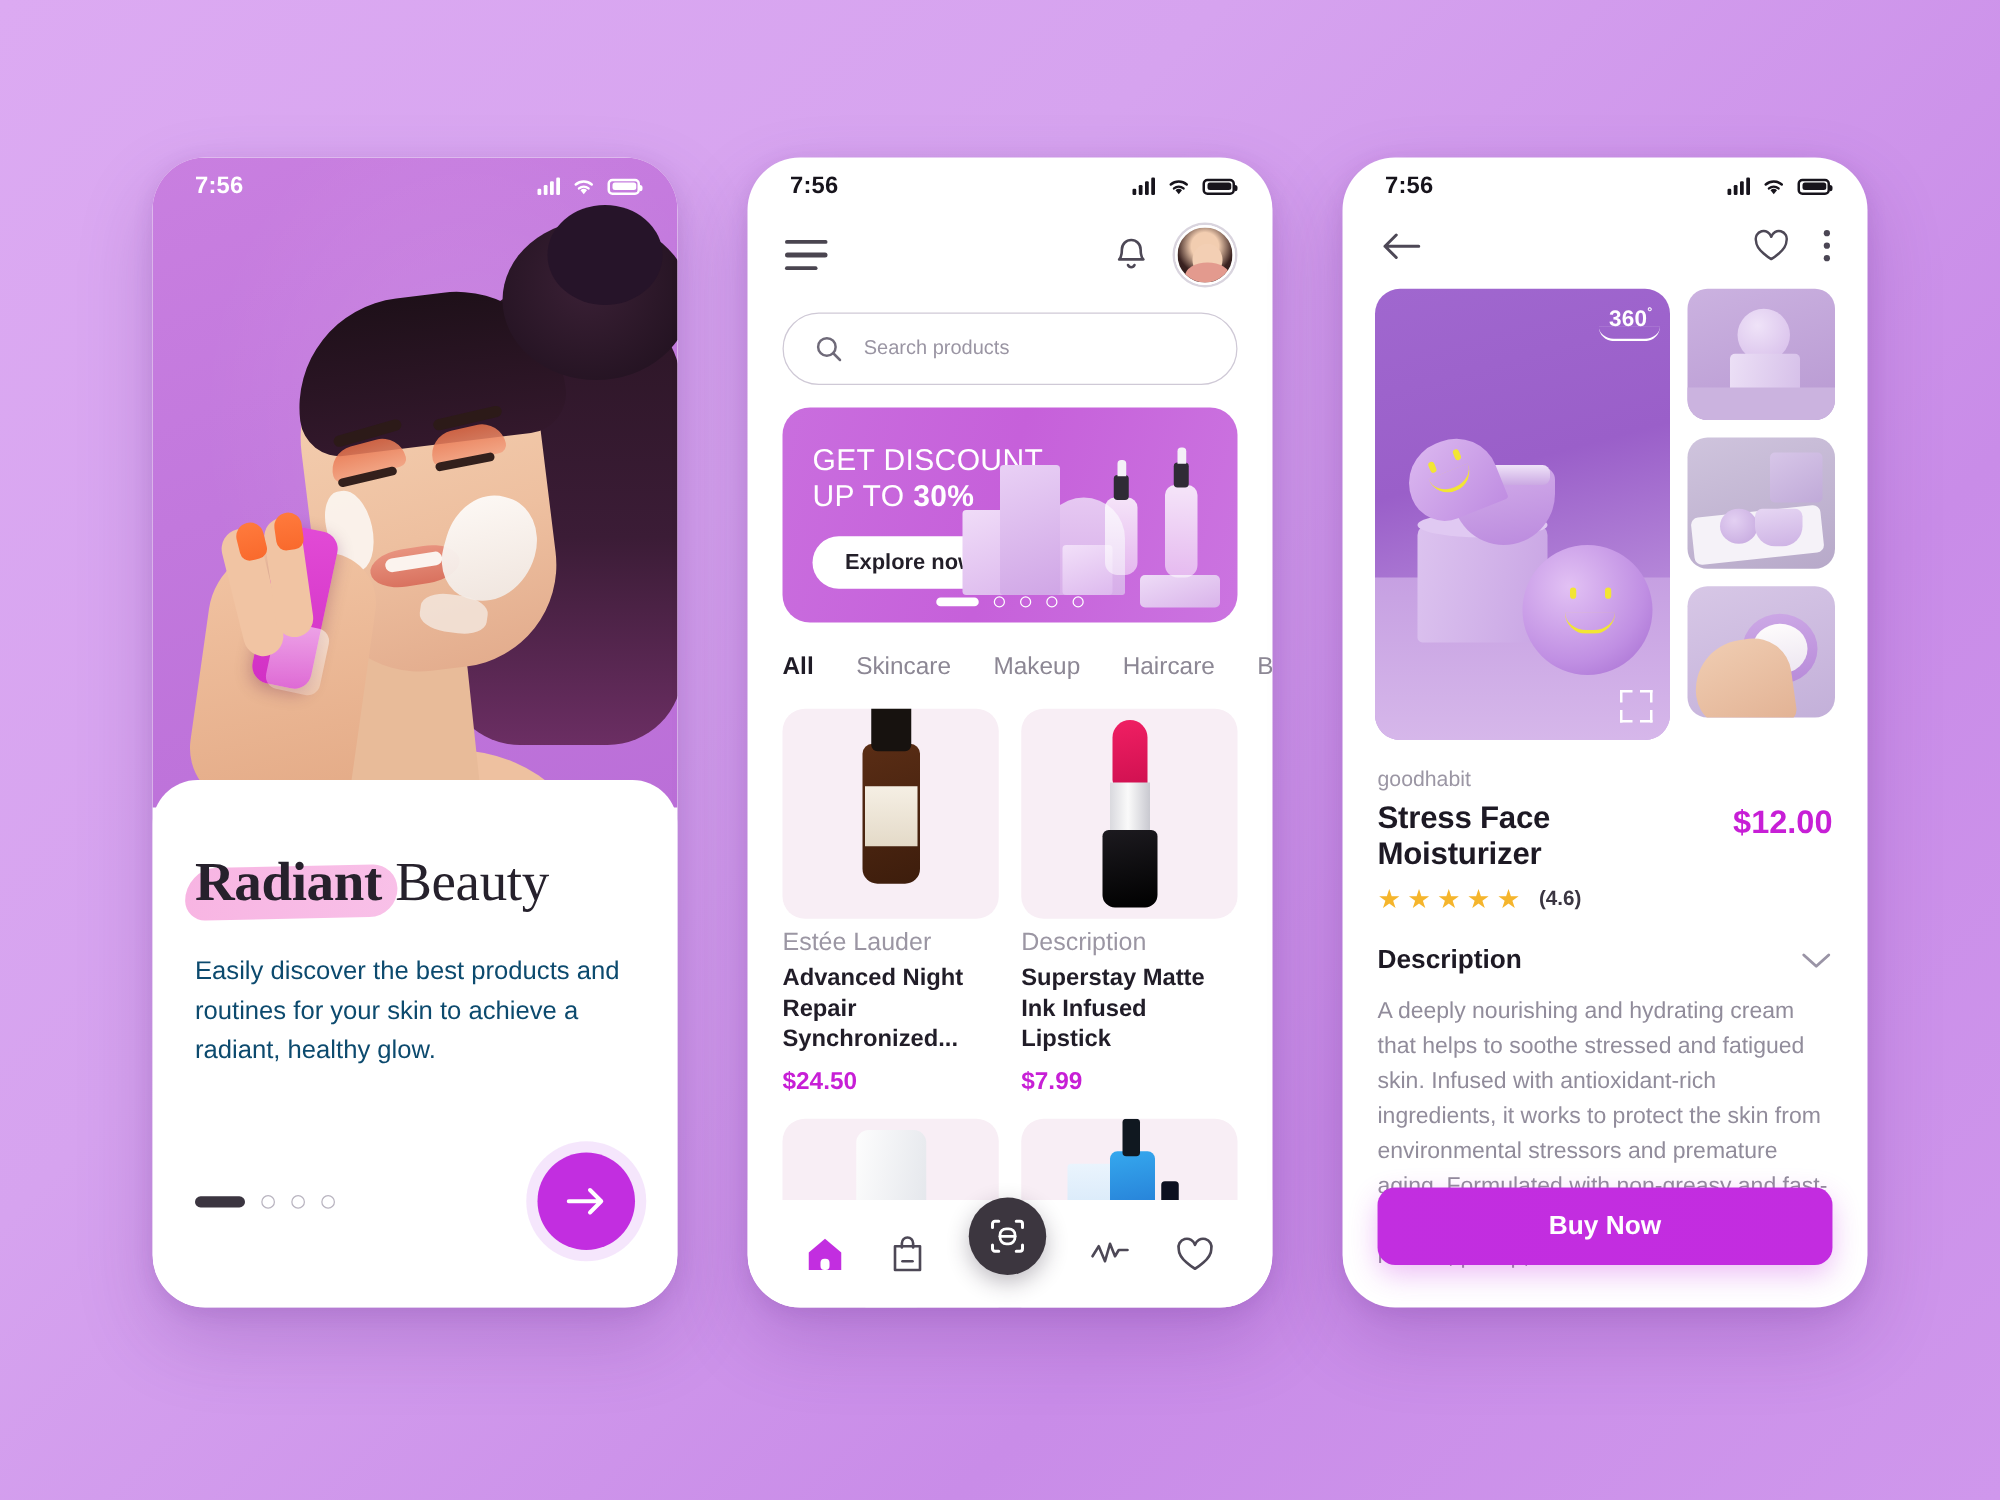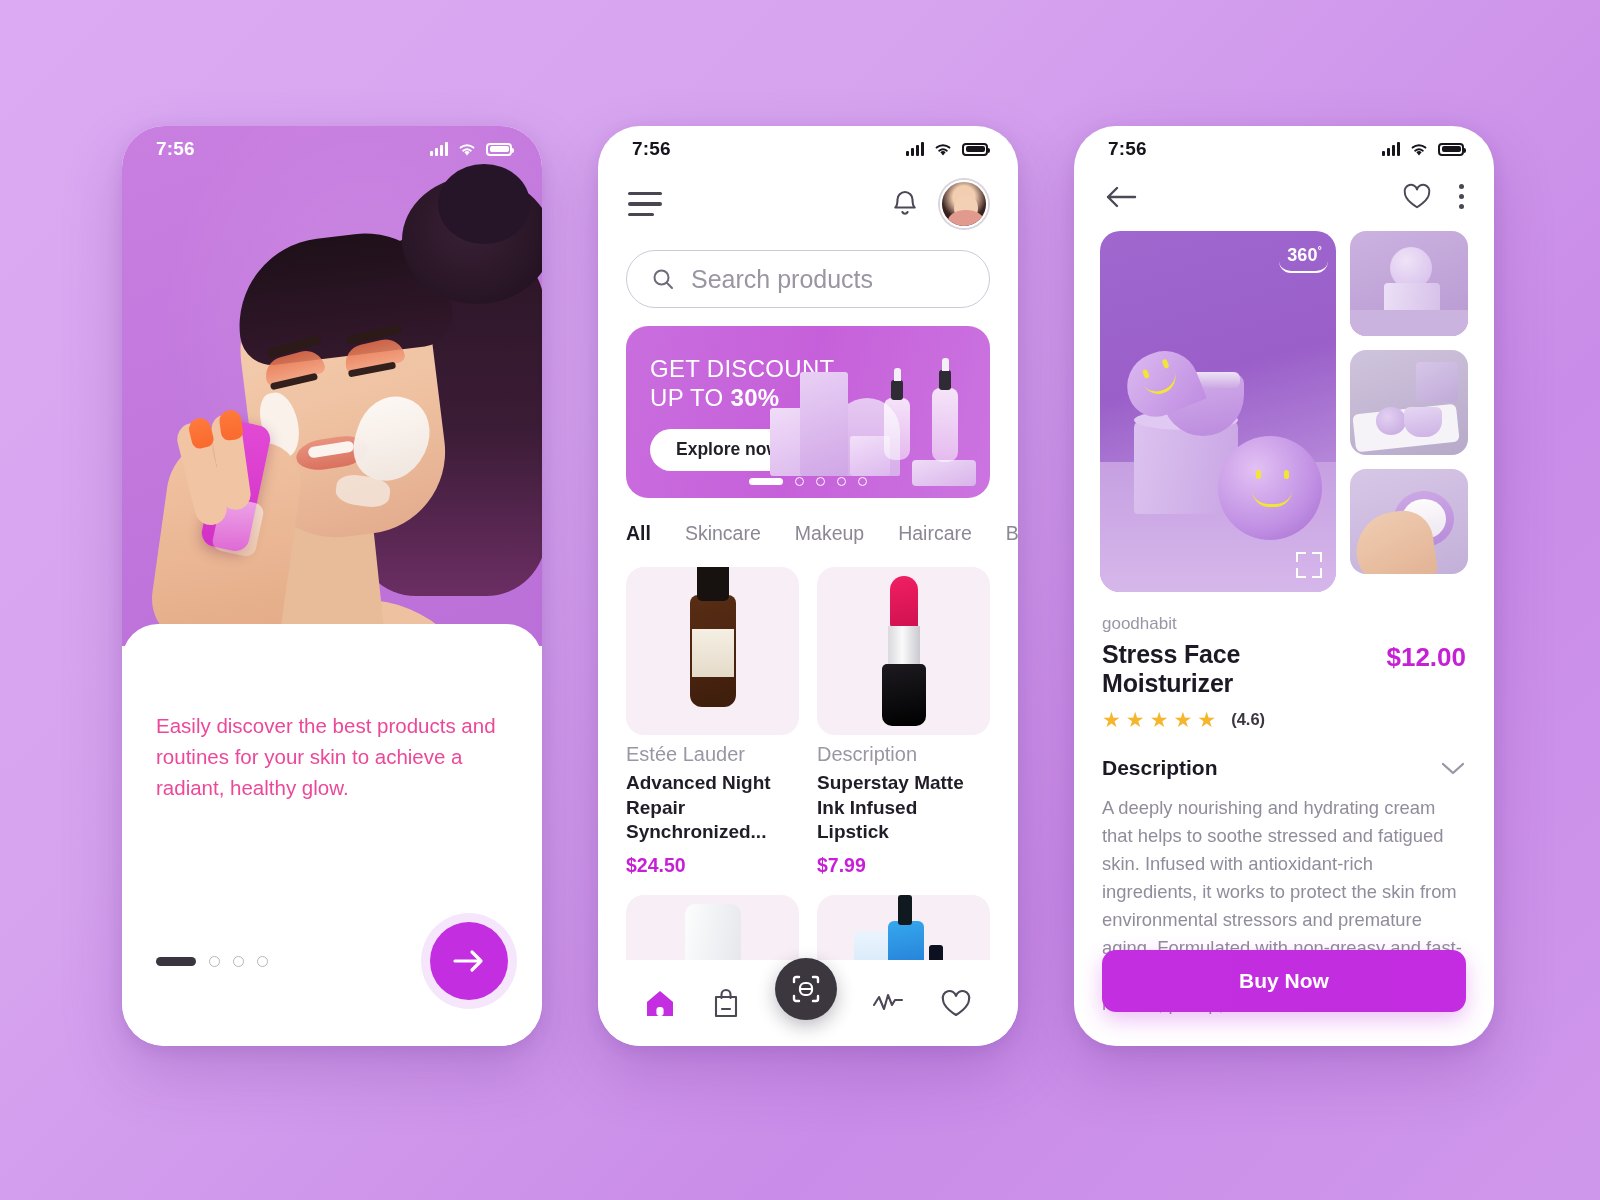--- a/index.html
+++ b/index.html
@@ -101,21 +101,21 @@
   }
   .headline .l2 { display: block; position: relative; }
   .mark { position: relative; display: inline-block; font-weight: bold; }
   .mark::before {
     content:""; position:absolute; left:-8px; right:-12px; top:26%; bottom:-4px;
     background: linear-gradient(100deg,#f7aee0,#f8bbe6);
     border-radius: 30px 22px 26px 18px; transform: rotate(-1.2deg);
     z-index: -1; opacity:.92;
   }
   .subcopy {
-    margin-top: 30px; font-size: 20.5px; line-height: 1.52; color: #ec4899; max-width: 360px;
+    margin-top: 30px; font-size: 20.5px; line-height: 1.52; color: #0c4a6e; max-width: 360px;
   }
   .s1-footer {
     position: absolute; left: 34px; right: 34px; bottom: 46px;
     display: flex; align-items: center; justify-content: space-between;
   }
   .dots { display: flex; align-items: center; gap: 13px; }
   .dots .pill { width: 40px; height: 9px; border-radius: 6px; background: #3b3540; }
   .dots .dot { width: 11px; height: 11px; border-radius: 50%; border: 1.6px solid #b9b4c0; }
   .next-btn {
     width: 78px; height: 78px; border-radius: 50%;
@@ -135,21 +135,21 @@
     box-shadow: 0 0 0 2px #d9d4de;
     background: radial-gradient(circle at 50% 34%, #f2cdb0 0 30%, #3a2220 62%, #1f1312 100%);
     overflow:hidden; position:relative;
   }
   .avatar::before { content:""; position:absolute; left:12px; top:13px; width:24px; height:26px; background:#f3cfb4; border-radius:50%;}
   .avatar::after { content:""; position:absolute; left:6px; bottom:-6px; width:36px; height:22px; background:#e39a8e; border-radius:50% 50% 0 0;}
   .search {
     margin: 22px 28px 0; height: 58px; border:1.6px solid #cfc9d6; border-radius: 32px;
     display:flex; align-items:center; gap:16px; padding: 0 24px;
   }
-  .search span { font-size: 25px; color: #9a95a3; }
+  .search span { font-size: 16px; color: #9a95a3; }
   .banner {
     margin: 18px 28px 0; height: 172px; border-radius: 22px; position: relative; overflow:hidden;
     background: linear-gradient(105deg,#c96ede 0%, #c660da 48%, #cb74e0 100%);
   }
   .banner-txt { position:absolute; left: 24px; top: 28px; color:#fff; }
   .banner-txt .t1 { font-size: 24px; letter-spacing:.3px; line-height:1.22; }
   .banner-txt .t1 b { font-weight: bold; }
   .explore {
     margin-top: 16px; display:inline-flex; align-items:center; justify-content:center;
     height: 42px; padding: 0 26px; background:#fff; border-radius: 24px;
@@ -331,20 +331,23 @@
           <path d="M6.2 8.7a6.2 6.2 0 0 1 7.6 0" stroke="currentColor" stroke-width="2" fill="none" stroke-linecap="round"></path>
         </svg>
         <span class="batt">
             <i></i>
           </span>
       </span>
     </div>
 
     <div class="sheet">
       <div class="headline">
+        <span class="l2">
+          <span class="mark">Radiant</span><span> Beauty</span>
+        </span>
       </div>
       <p class="subcopy">Easily discover the best products and routines for your skin to achieve a radiant, healthy glow.</p>
 
       <div class="s1-footer">
         <div class="dots">
           <span class="pill"></span>
           <span class="dot"></span>
           <span class="dot"></span>
           <span class="dot"></span>
         </div>

